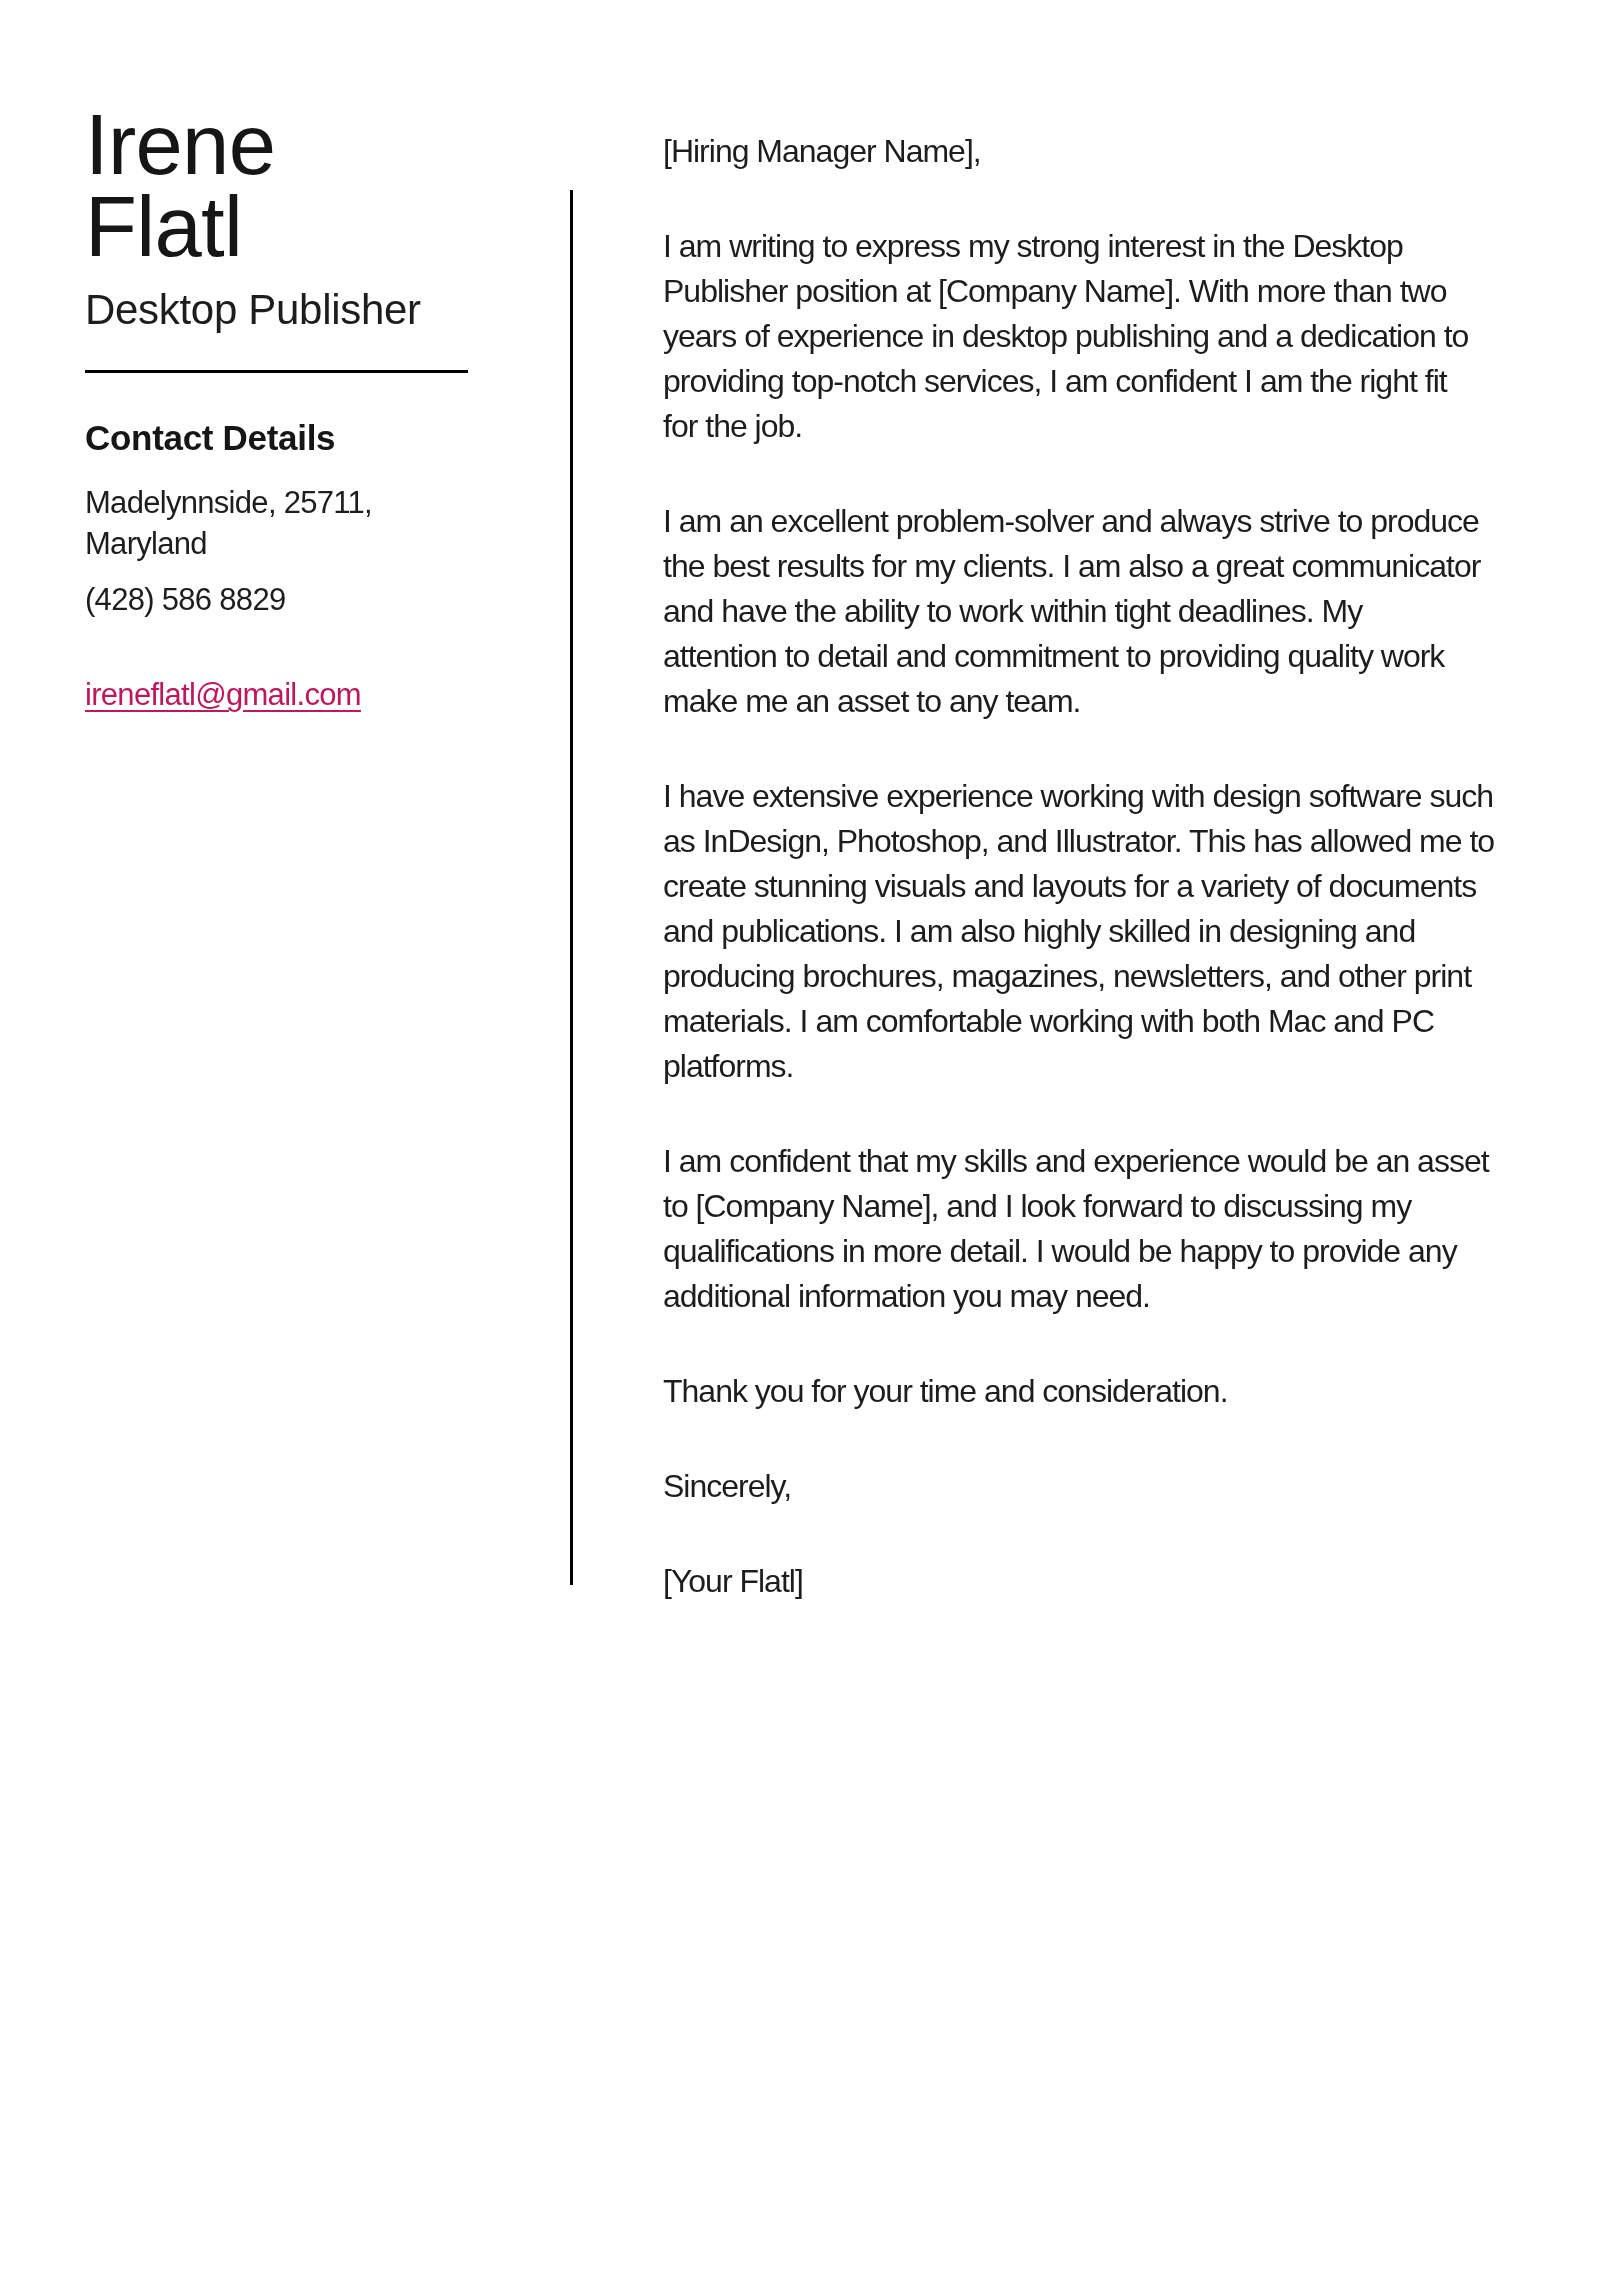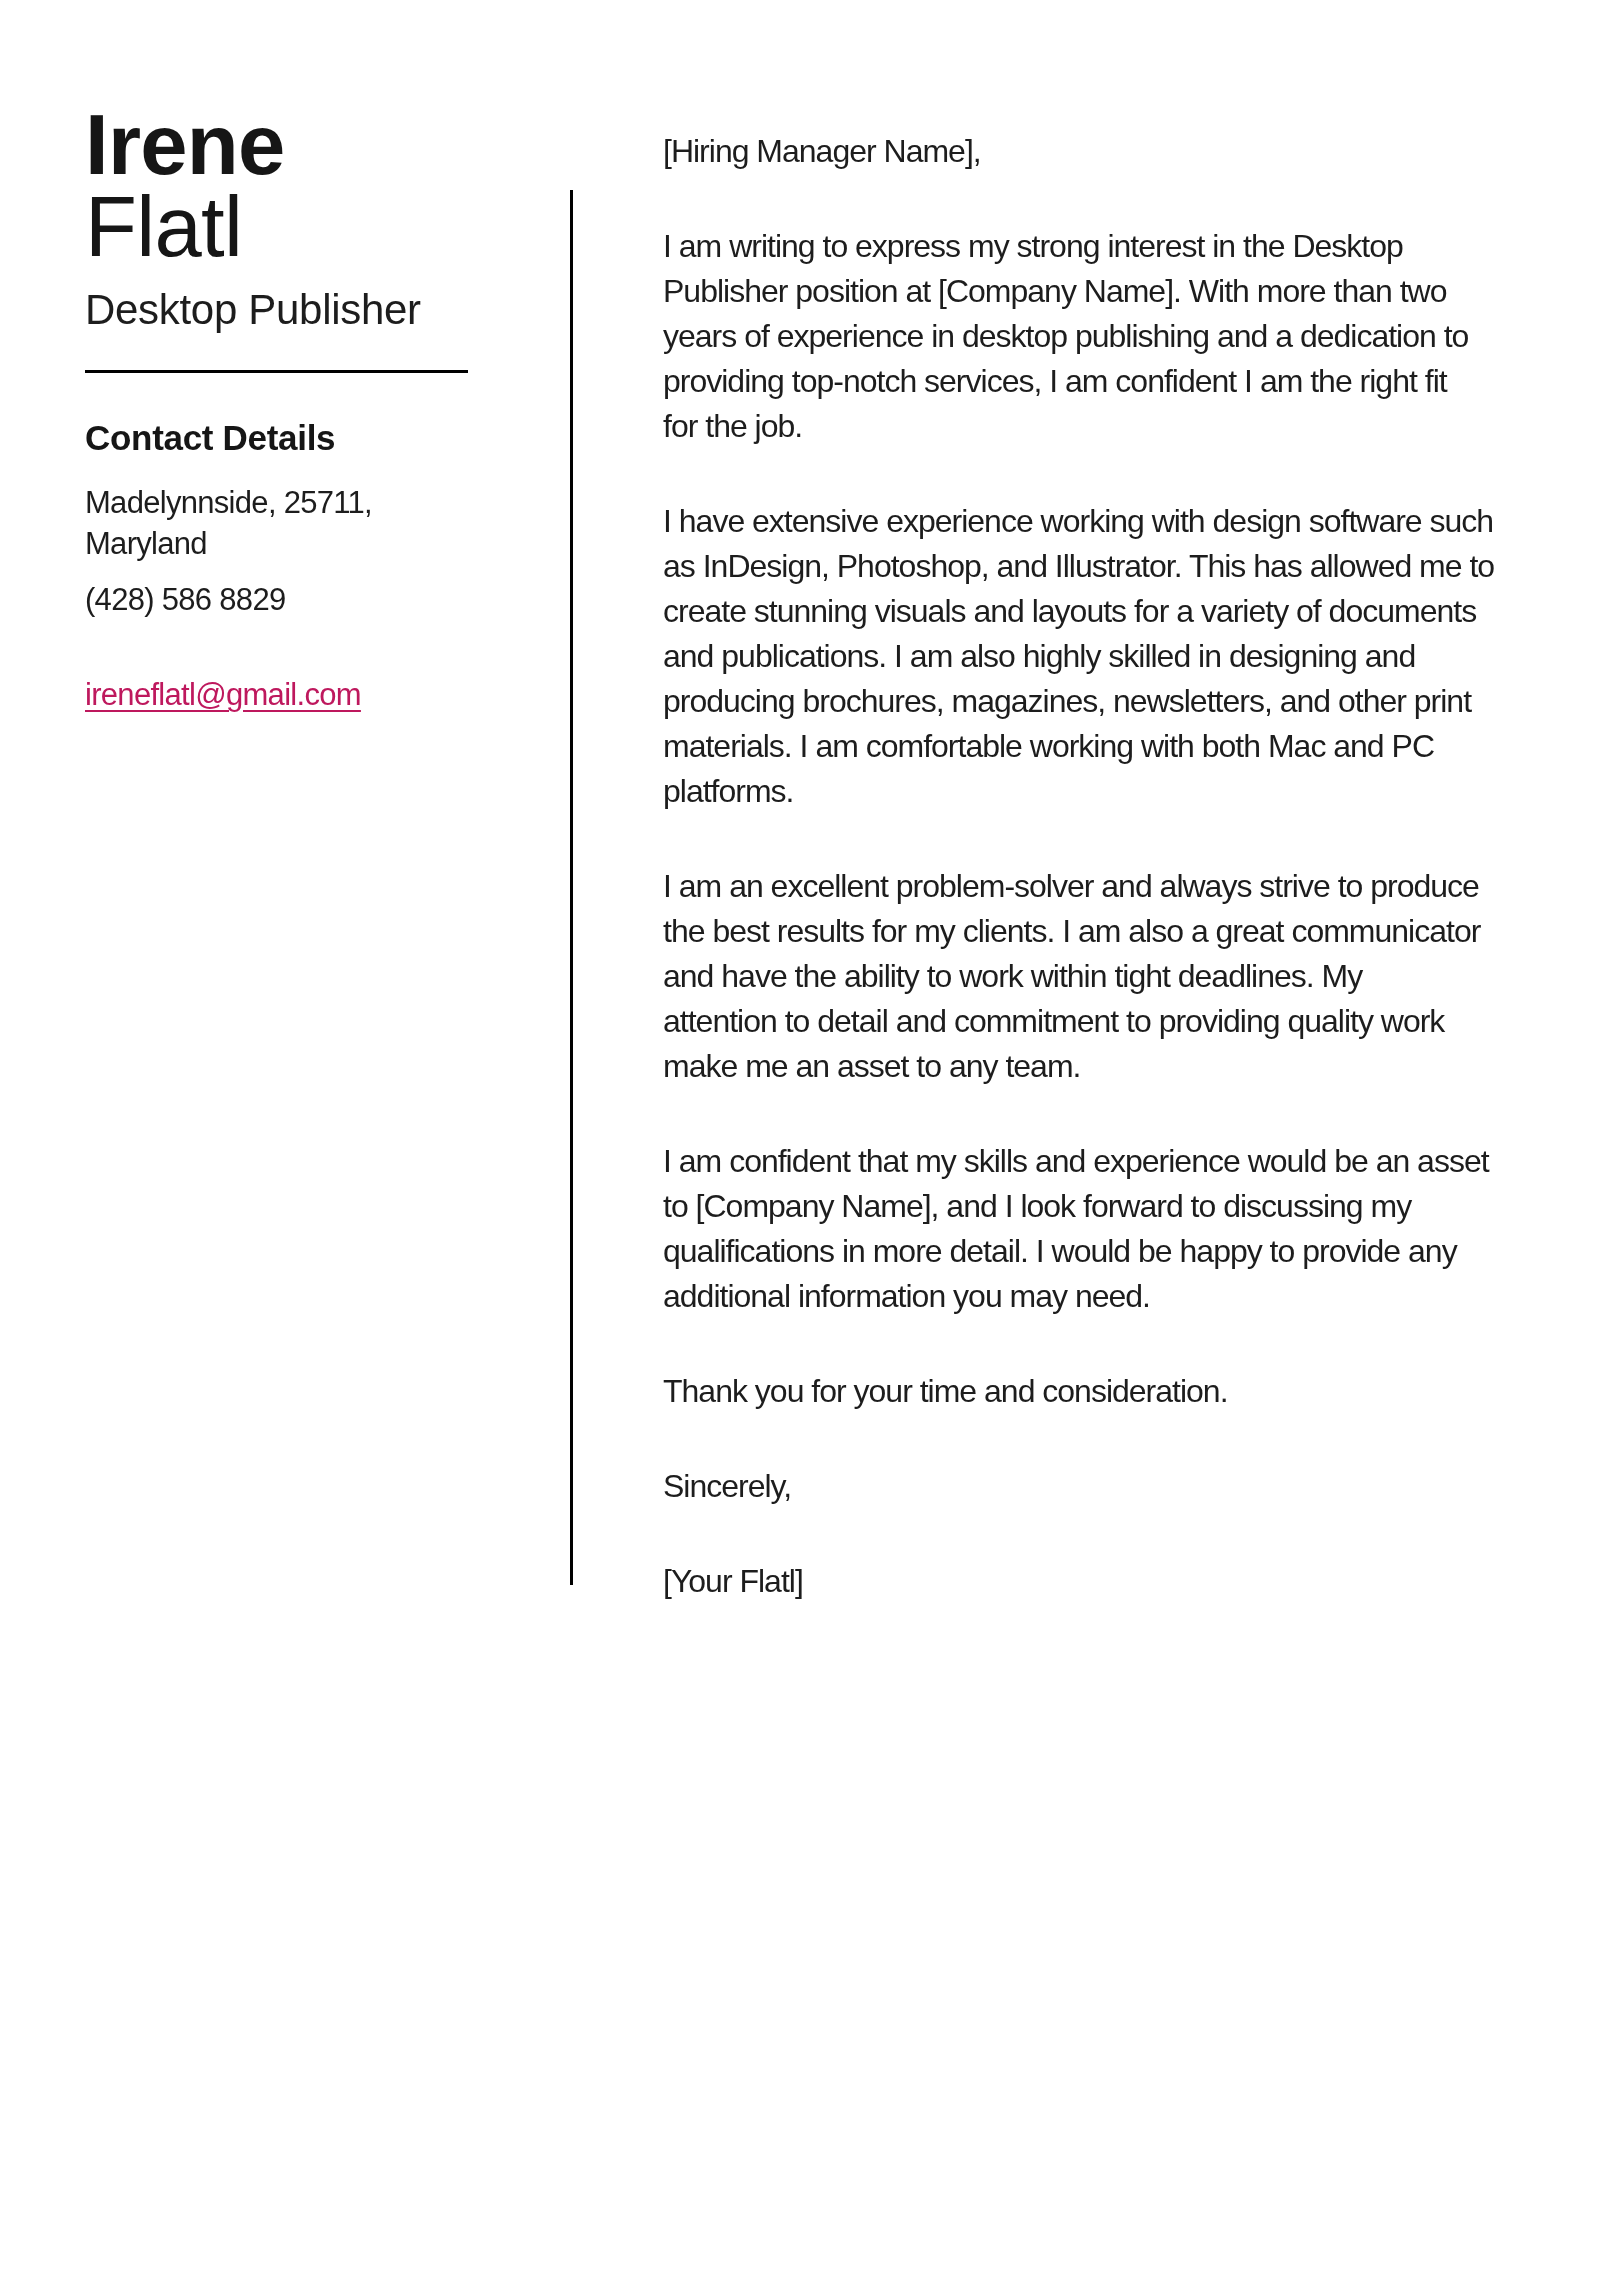--- a/index.html
+++ b/index.html
@@ -26,21 +26,21 @@
   }
   .person-name {
     margin: 0;
     font-size: 85px;
     line-height: 82px;
     letter-spacing: -0.7px;
     color: #161616;
   }
   .person-name .first {
     display: block;
-    font-weight: 700;
+    font-weight: 400;
   }
   .person-name .last {
     display: block;
     font-weight: 400;
   }
   .job-title {
     margin-top: 17px;
     font-size: 42px;
     line-height: 50px;
     font-weight: 400;
@@ -130,32 +130,32 @@
 
   <div class="vertical-divider"></div>
 
   <main class="letter">
     <p>[Hiring Manager Name],</p>
     <p>I am writing to express my strong interest in the Desktop
 Publisher position at [Company Name]. With more than two
 years of experience in desktop publishing and a dedication to
 providing top-notch services, I am confident I am the right fit
 for the job.</p>
+    <p>I am an excellent problem-solver and always strive to produce
+the best results for my clients. I am also a great communicator
+and have the ability to work within tight deadlines. My
+attention to detail and commitment to providing quality work
+make me an asset to any team.</p>
     <p>I have extensive experience working with design software such
 as InDesign, Photoshop, and Illustrator. This has allowed me to
 create stunning visuals and layouts for a variety of documents
 and publications. I am also highly skilled in designing and
 producing brochures, magazines, newsletters, and other print
 materials. I am comfortable working with both Mac and PC
 platforms.</p>
-    <p>I am an excellent problem-solver and always strive to produce
-the best results for my clients. I am also a great communicator
-and have the ability to work within tight deadlines. My
-attention to detail and commitment to providing quality work
-make me an asset to any team.</p>
     <p>I am confident that my skills and experience would be an asset
 to [Company Name], and I look forward to discussing my
 qualifications in more detail. I would be happy to provide any
 additional information you may need.</p>
     <p>Thank you for your time and consideration.</p>
     <p>Sincerely,</p>
     <p>[Your Flatl]</p>
   </main>
 
 </div>

